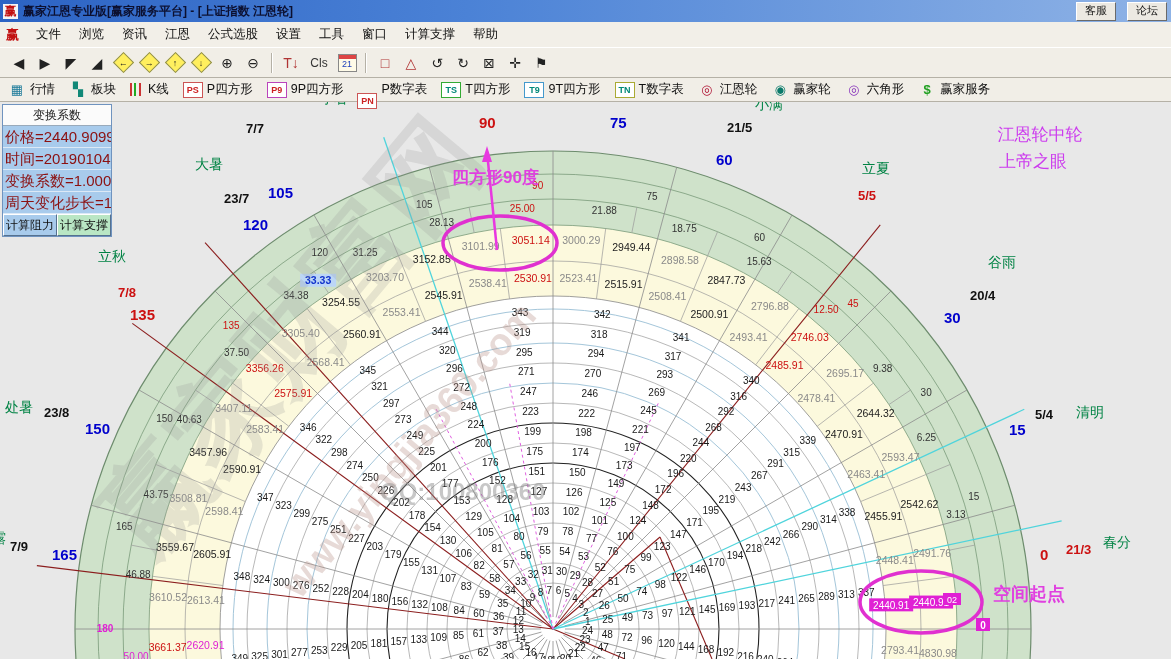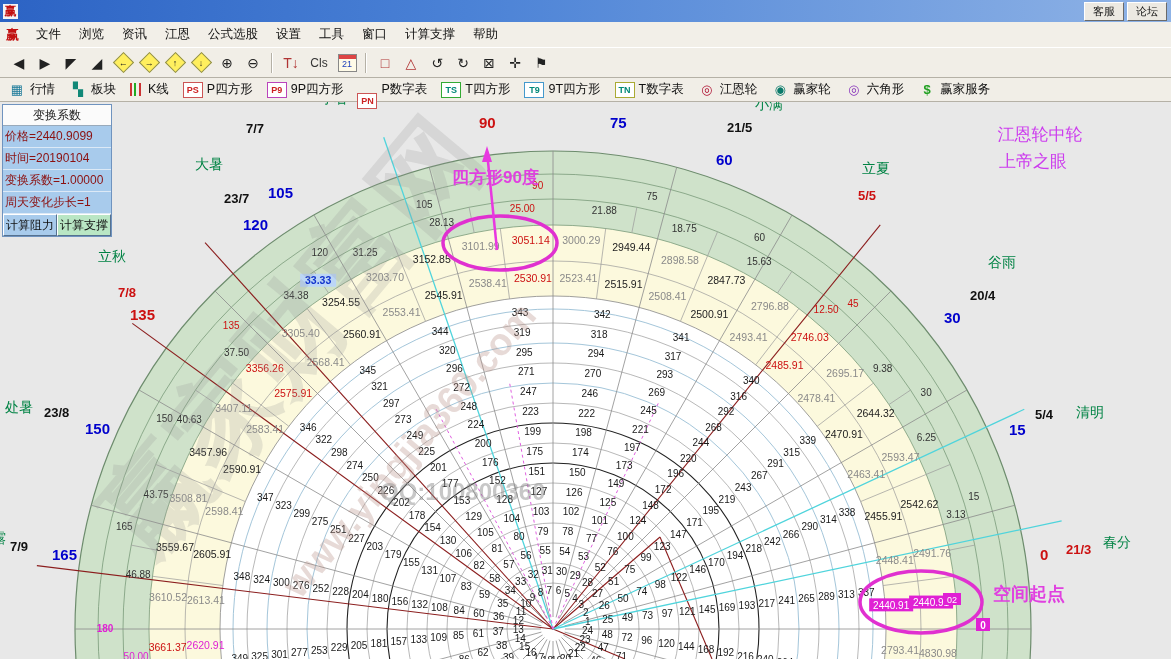--- a/index.html
+++ b/index.html
@@ -6,21 +6,21 @@
   body{width:1171px;height:659px;overflow:hidden;position:relative;
        font-family:"Liberation Sans","DejaVu Sans",sans-serif;background:#e8e8e8;}
   #chart-layer{position:absolute;left:0;top:0;z-index:0;}
   
   #titlebar{position:absolute;left:0;top:0;width:1171px;height:22px;z-index:5;
     background:linear-gradient(90deg,#2c63c4 0%,#4b82d6 40%,#8fb3e6 100%);
     display:flex;align-items:center;border-bottom:1px solid #1a3f86;}
   #titlebar .logo{width:15px;height:15px;background:#f4f4f4;color:#c21010;font-weight:bold;
     font-size:12px;line-height:15px;text-align:center;margin:0 5px 0 3px;}
   #titlebar .ttl{font-size:12px;font-weight:bold;color:#0c1030;}
-  #titlebar .tbtns{margin-left:auto;display:flex;gap:3px;padding-right:4px;}
+  #titlebar .tbtns{margin-left:auto;display:flex;gap:11px;padding-right:4px;font-family:Liberation Mono, monospace;}
   #titlebar .tbtn{min-width:38px;height:17px;background:#ece9e2;border:1px solid;
     border-color:#fff #6a6a6a #6a6a6a #fff;font-size:11px;line-height:16px;text-align:center;color:#111;}
   #menubar{position:absolute;left:0;top:22px;width:1171px;height:25px;z-index:5;
     background:#f2efe8;display:flex;align-items:center;border-bottom:1px solid #c9c5ba;}
   #menubar .logo{color:#c21010;font-weight:bold;font-size:13px;margin:0 8px 0 6px;}
   .mi{font-size:12.5px;color:#111;padding:2px 9px;cursor:default;}
   #toolbar1{position:absolute;left:0;top:47px;width:1171px;height:31px;z-index:5;
     background:#f1eee7;border-top:1px solid #fff;border-bottom:1px solid #b5b1a6;
     display:flex;align-items:center;padding-left:6px;box-sizing:border-box;}
   .t1{width:24px;height:22px;display:flex;align-items:center;justify-content:center;
@@ -42,21 +42,21 @@
   .bdg{min-width:16px;height:14px;font-size:9px;font-weight:bold;text-align:center;line-height:14px;
     background:#fff;border:1px solid #f97316;padding:0 1px;}
   .bsym{font-size:13px;line-height:14px;border:none;background:none;}
   .cdl{width:14px;height:13px;background:
     repeating-linear-gradient(90deg,#c33 0 2px,rgba(0,0,0,0) 2px 4px,#2a2 4px 6px,rgba(0,0,0,0) 6px 9px,#c33 9px 11px,rgba(0,0,0,0) 11px 14px);}
   
   #sidepanel{position:absolute;left:2px;top:104px;width:108px;z-index:4;
     border:1px solid #6f93bf;background:#a8cbec;}
   #sidepanel .hd{height:20px;background:#fbfbfb;color:#222;font-size:12px;text-align:center;
     line-height:20px;border-bottom:1px solid #9ab;}
-  #sidepanel .row{height:21px;background:#a8cbec;color:#8b1111;font-size:12px;line-height:21px;
+  #sidepanel .row{height:21px;background:#a8cbec;color:#8b1111;font-size:15px;line-height:21px;
     padding-left:2px;border-bottom:1px solid #dce9f6;white-space:nowrap;overflow:hidden;}
   #sidepanel .btns{display:flex;}
   #sidepanel .btns div{flex:1;height:20px;font-size:12px;text-align:center;line-height:20px;color:#111;
     border:1px solid;border-color:#fff #55718f #55718f #fff;}
   #sidepanel .btns .b1{background:#a8cbec;}
   #sidepanel .btns .b2{background:#b9e6c4;}
 </style>
 </head>
 <body>
 
@@ -523,20 +523,21 @@
     <text x="452" y="183" fill="#e040e0" font-size="17" text-anchor="start" font-weight="bold">四方形90度</text>
     <text x="1040" y="140" fill="#cc3bee" font-size="17" text-anchor="middle">江恩轮中轮</text>
     <text x="1033" y="167" fill="#cc3bee" font-size="17" text-anchor="middle">上帝之眼</text>
     <text x="993" y="600" fill="#e040e0" font-size="18" text-anchor="start" font-weight="bold">空间起点</text>
     <rect x="943" y="593" width="18" height="12" fill="#e020d4"></rect>
     <text x="952" y="602.5" fill="#fff" font-size="9" text-anchor="middle">02</text>
   </svg>
 
 <div id="titlebar">
   <div class="logo">赢</div>
+  <div class="ttl">赢家江恩专业版[赢家服务平台] - [上证指数 江恩轮]</div>
   <div class="tbtns">
     <div class="tbtn">客服</div>
     <div class="tbtn">论坛</div>
   </div>
 </div>
 
 <div id="menubar">
   <span class="logo">赢</span>
   <span style="display:flex;">
       <span class="mi">文件</span>

